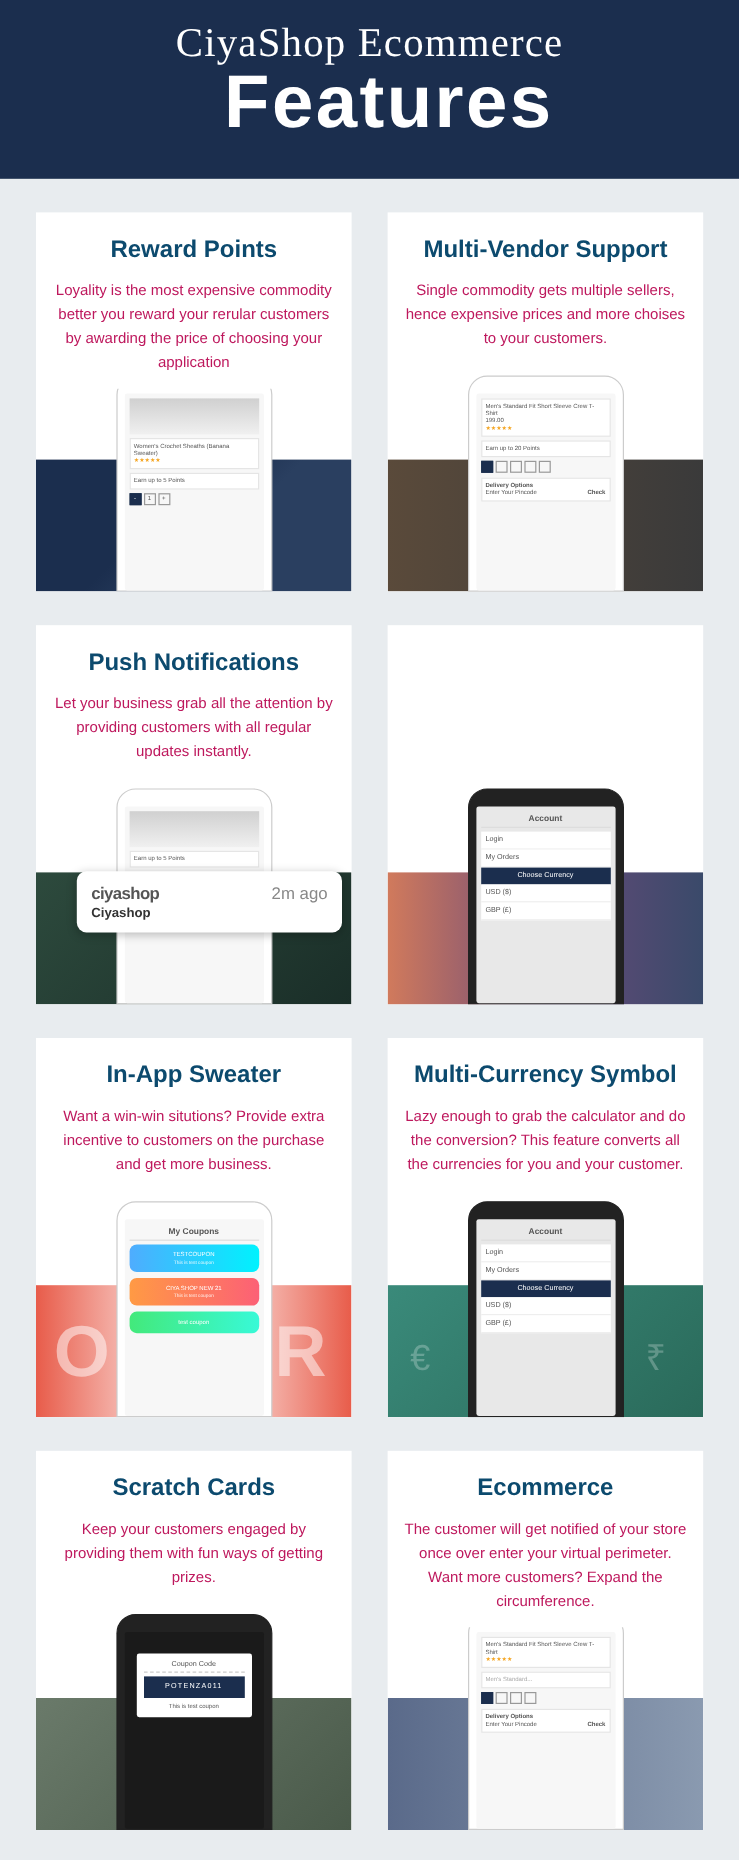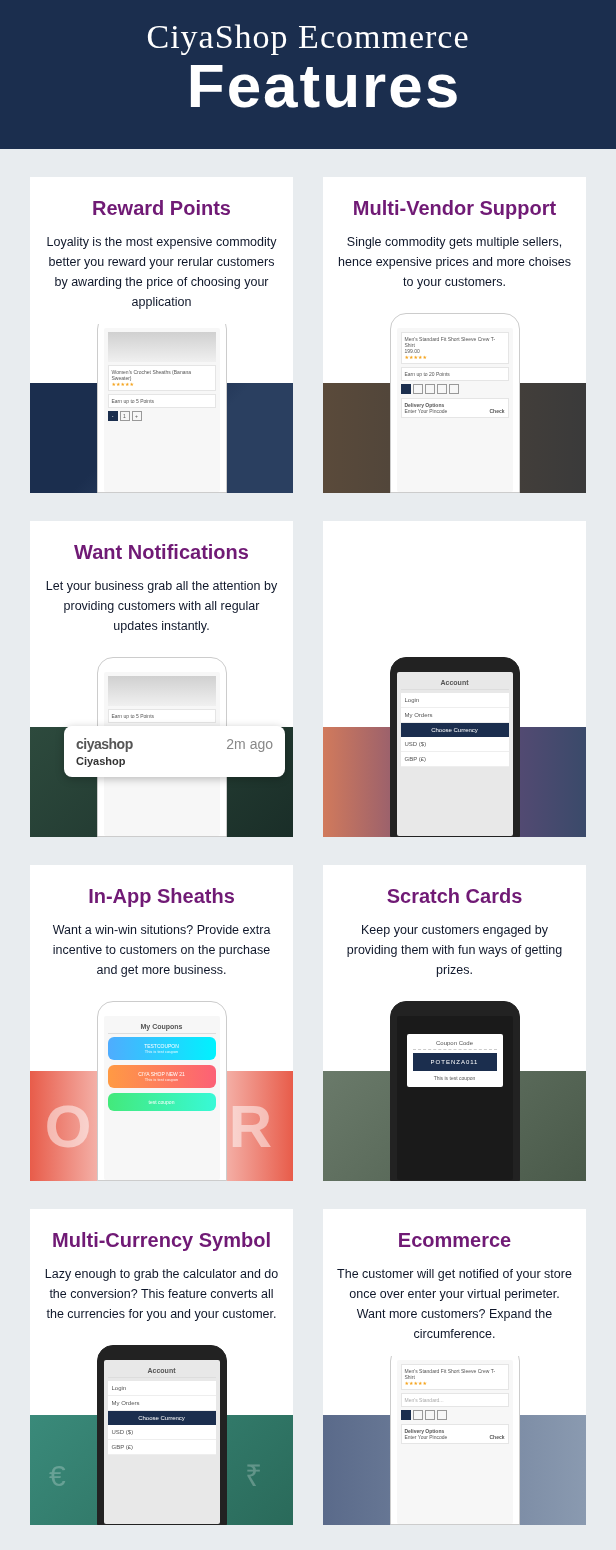--- a/index.html
+++ b/index.html
@@ -38,27 +38,27 @@
   display: flex;
   flex-direction: column;
   overflow: hidden;
   position: relative;
 }
 .card-top {
   padding: 20px 14px 12px;
   text-align: center;
 }
 .card h3 {
-  color: #701a75;
+  color: #0c4a6e;
   font-size: 20px;
   font-weight: 700;
   margin-bottom: 12px;
 }
 .card p {
-  color: #0f172a;
+  color: #be185d;
   font-size: 12.5px;
   line-height: 1.6;
 }
 .card-bottom {
   flex: 1;
   position: relative;
   display: flex;
   justify-content: center;
   align-items: flex-end;
   overflow: hidden;
@@ -217,21 +217,21 @@
               <span style="font-weight:bold;">Check</span>
             </div>
           </div>
         </div>
       </div>
     </div>
   </div>
 
   <div class="card">
     <div class="card-top">
-      <h3>Want Notifications</h3>
+      <h3>Push Notifications</h3>
       <p>Let your business grab all the attention by providing customers with all regular updates instantly.</p>
     </div>
     <div class="card-bottom">
       <div class="bg-band bg3"></div>
       <div class="phone">
         <div class="phone-screen">
           <div class="mini-img"></div>
           <div class="screen-item">Earn up to 5 Points</div>
         </div>
       </div>
@@ -256,57 +256,38 @@
           <div class="darkhead">Choose Currency</div>
           <div class="curr-row">USD ($)</div>
           <div class="curr-row">GBP (£)</div>
         </div>
       </div>
     </div>
   </div>
 
   <div class="card">
     <div class="card-top">
-      <h3>In-App Sheaths</h3>
+      <h3>In-App Sweater</h3>
       <p>Want a win-win situtions? Provide extra incentive to customers on the purchase and get more business.</p>
     </div>
     <div class="card-bottom">
       <div class="bg-band bg5"></div>
       <div class="phone">
         <div class="phone-screen">
           <div class="screen-title">My Coupons</div>
           <div class="coupon blue">
             <div>TESTCOUPON</div>
             <div style="font-size:4px;opacity:0.9;">This is test coupon</div>
           </div>
           <div class="coupon orange">
             <div>CIYA SHOP NEW 21</div>
             <div style="font-size:4px;opacity:0.9;">This is test coupon</div>
           </div>
           <div class="coupon green">
             <div>test coupon</div>
-          </div>
-        </div>
-      </div>
-    </div>
-  </div>
-
-  <div class="card">
-    <div class="card-top">
-      <h3>Scratch Cards</h3>
-      <p>Keep your customers engaged by providing them with fun ways of getting prizes.</p>
-    </div>
-    <div class="card-bottom">
-      <div class="bg-band bg6"></div>
-      <div class="phone black">
-        <div class="phone-screen" style="background:#1a1a1a;">
-          <div class="scratch-modal">
-            <div class="scratch-title">Coupon Code</div>
-            <div class="scratch-code">POTENZA011</div>
-            <div class="scratch-sub">This is test coupon</div>
           </div>
         </div>
       </div>
     </div>
   </div>
 
   <div class="card">
     <div class="card-top">
       <h3>Multi-Currency Symbol</h3>
       <p>Lazy enough to grab the calculator and do the conversion? This feature converts all the currencies for you and your customer.</p>
@@ -321,20 +302,39 @@
           <div class="darkhead">Choose Currency</div>
           <div class="curr-row">USD ($)</div>
           <div class="curr-row">GBP (£)</div>
         </div>
       </div>
     </div>
   </div>
 
   <div class="card">
     <div class="card-top">
+      <h3>Scratch Cards</h3>
+      <p>Keep your customers engaged by providing them with fun ways of getting prizes.</p>
+    </div>
+    <div class="card-bottom">
+      <div class="bg-band bg6"></div>
+      <div class="phone black">
+        <div class="phone-screen" style="background:#1a1a1a;">
+          <div class="scratch-modal">
+            <div class="scratch-title">Coupon Code</div>
+            <div class="scratch-code">POTENZA011</div>
+            <div class="scratch-sub">This is test coupon</div>
+          </div>
+        </div>
+      </div>
+    </div>
+  </div>
+
+  <div class="card">
+    <div class="card-top">
       <h3>Ecommerce</h3>
       <p>The customer will get notified of your store once over enter your virtual perimeter. Want more customers? Expand the circumference.</p>
     </div>
     <div class="card-bottom">
       <div class="bg-band bg8"></div>
       <div class="phone">
         <div class="phone-screen">
           <div class="screen-item">
             <div>Men's Standard Fit Short Sleeve Crew T-Shirt</div>
             <div class="stars">★★★★★</div>

